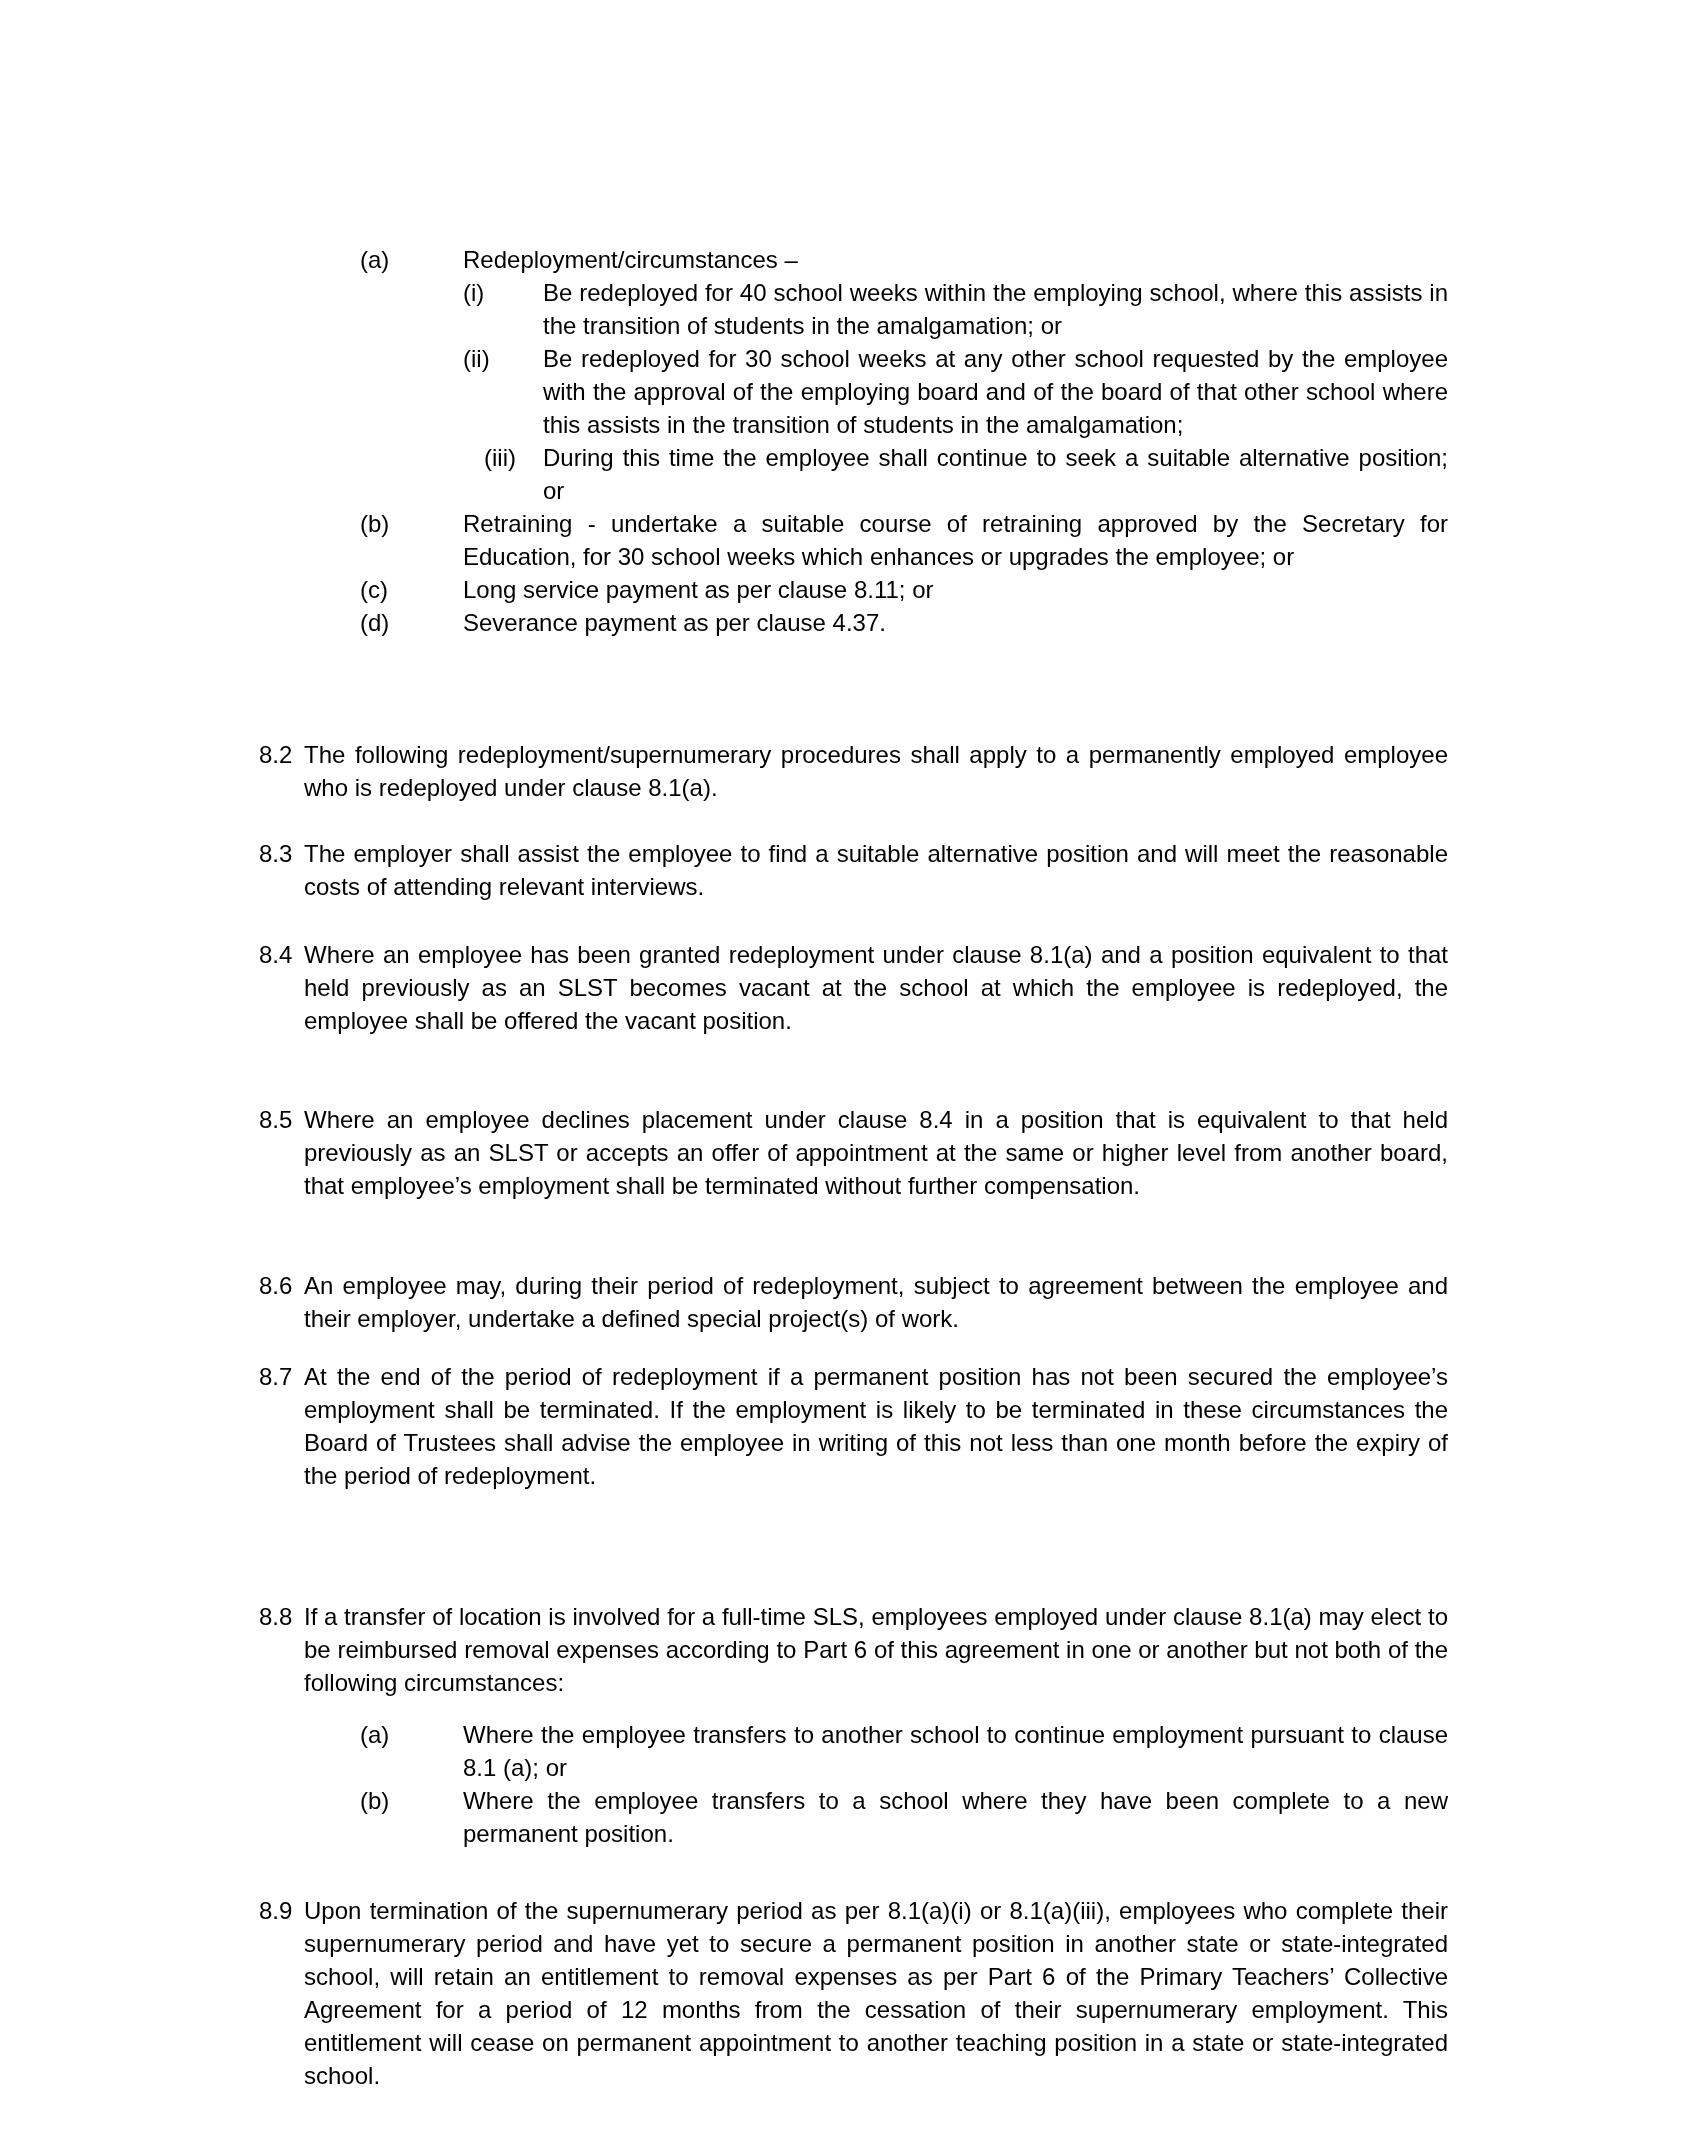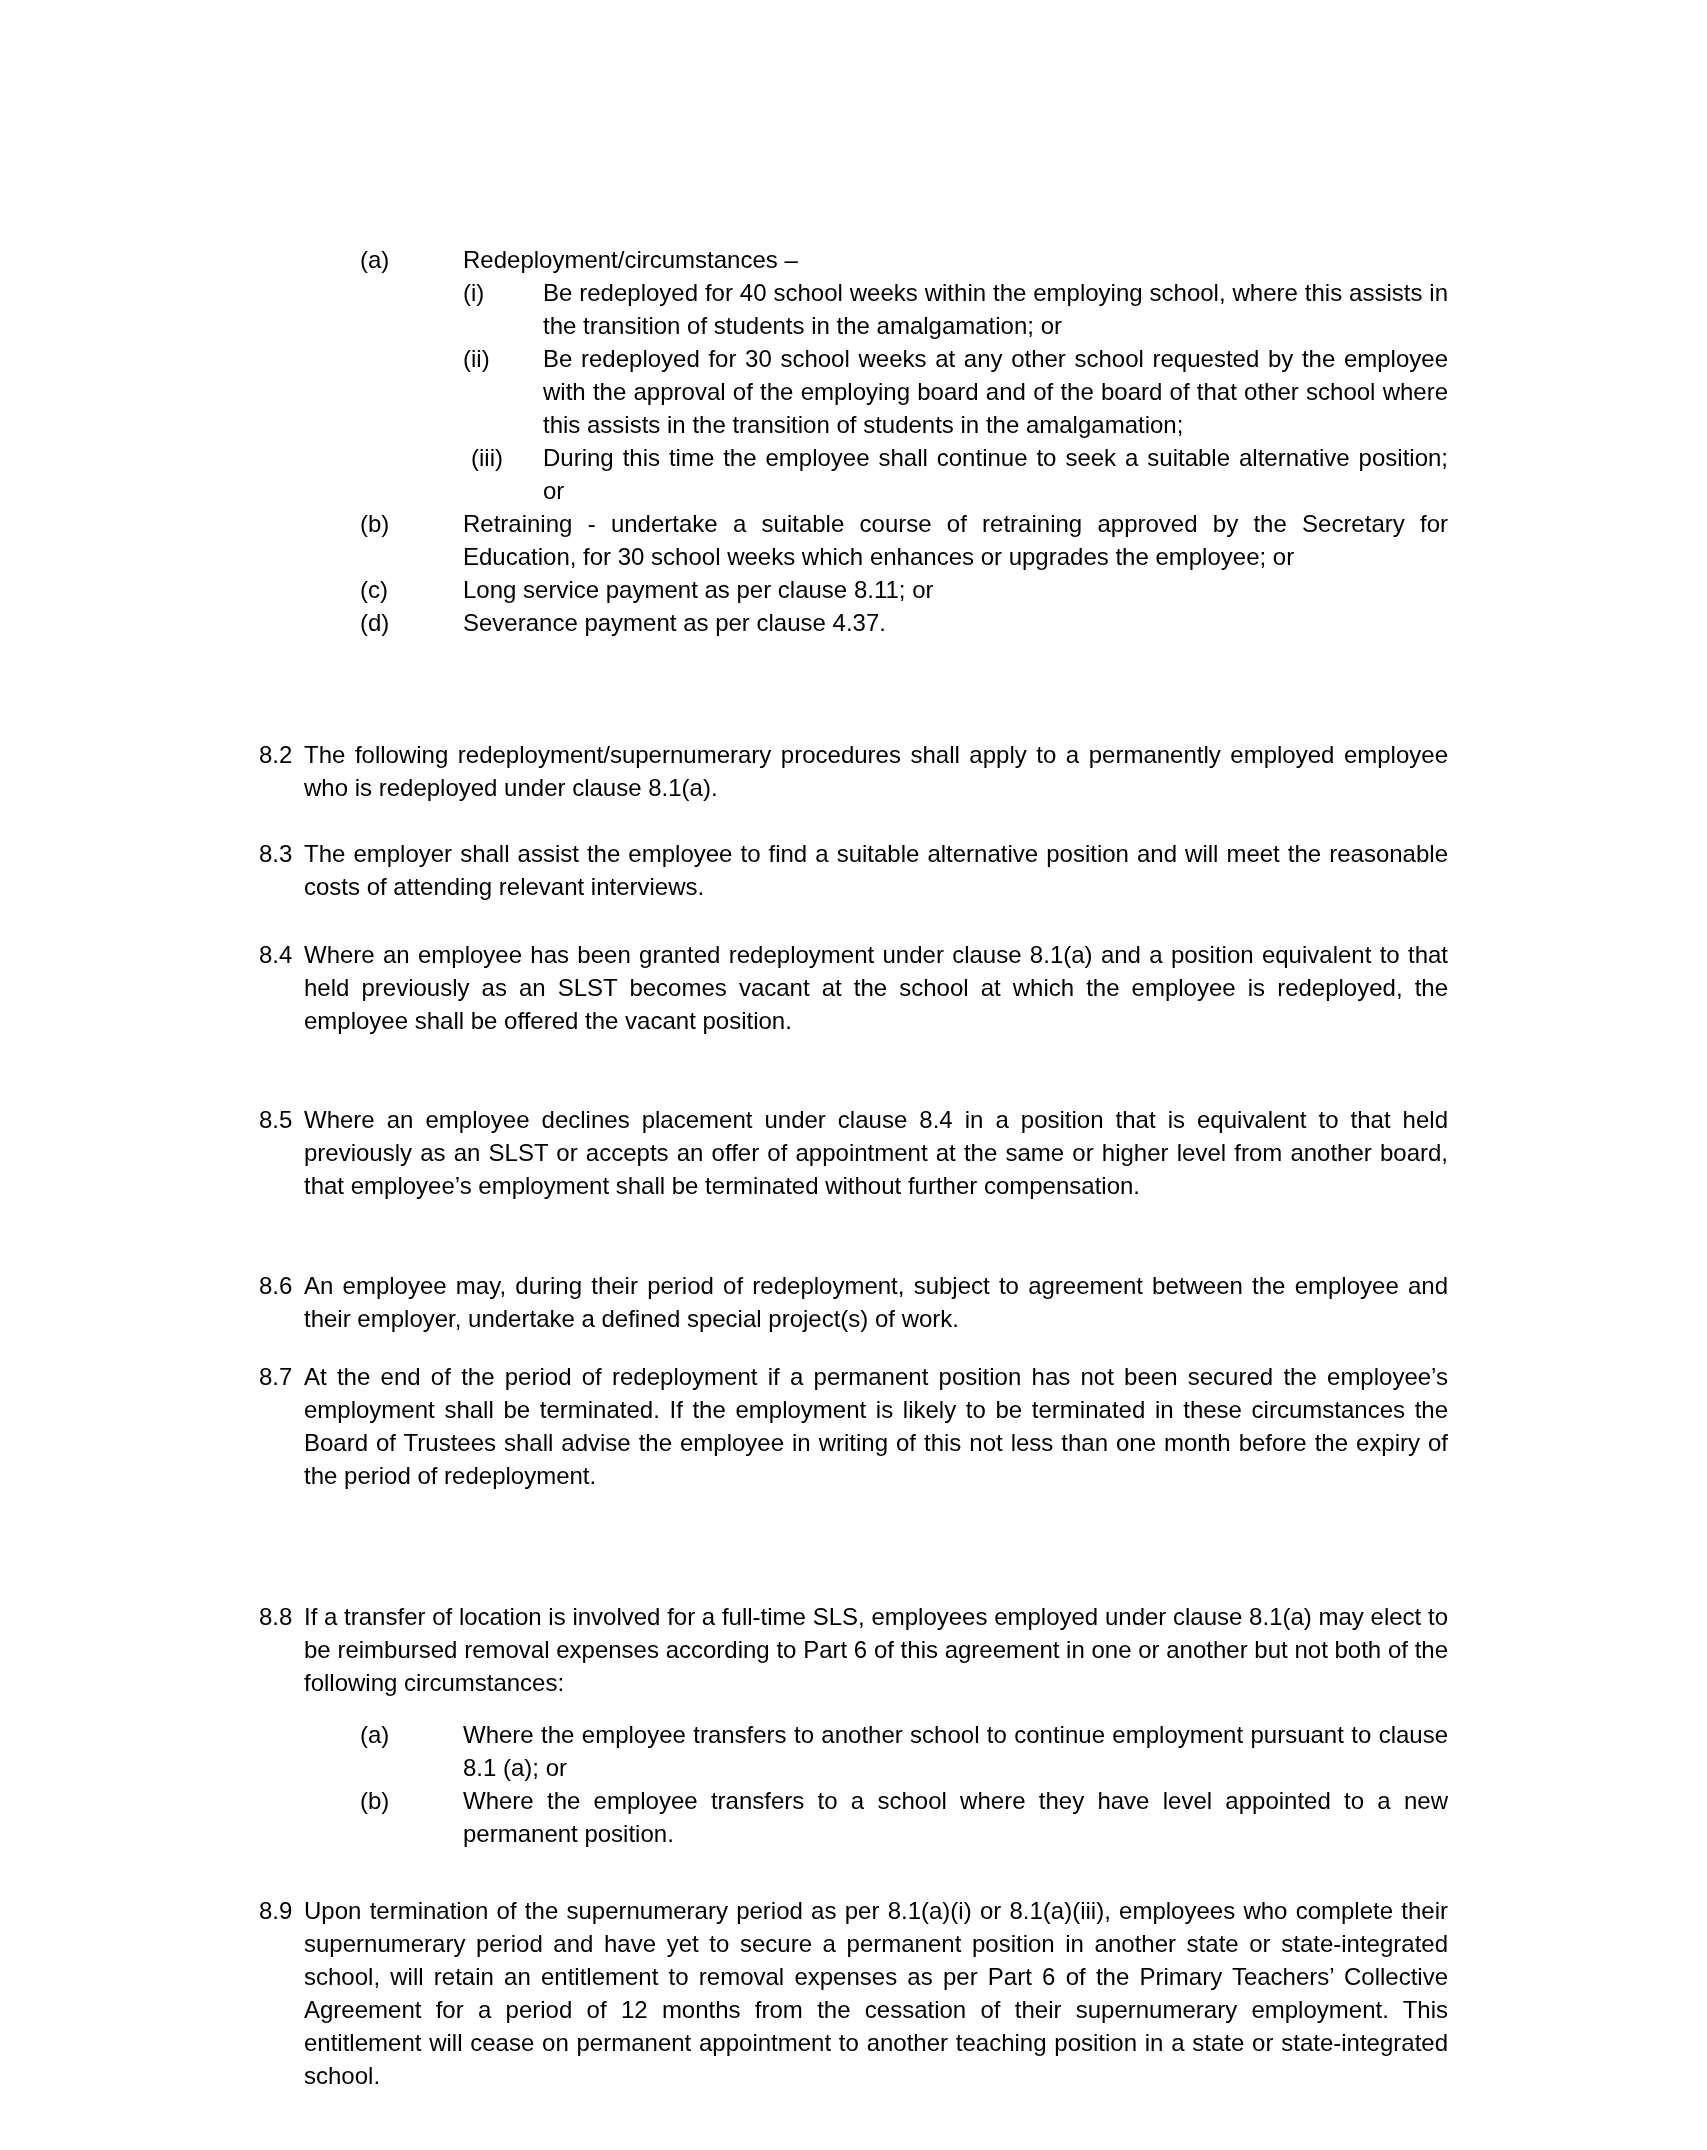--- a/index.html
+++ b/index.html
@@ -14,21 +14,21 @@
   .txt { text-align: justify; }
   
   .clause { left: 259px; width: 1189px; }
   .clause > .row > .txt { margin-left: 45px; }
   
   .lvl2 { left: 360px; width: 1088px; }
   .lvl2 > .row > .txt { margin-left: 103px; }
   
   .lvl3 { position: relative; margin-left: 103px; }
   .lvl3 > .row > .txt { margin-left: 80px; }
-  .lvl3 .num.iii { left: 8px; }
+  .lvl3 .num.iii { left: 21px; }
 </style>
 </head>
 <body>
 
 <div class="blk lvl2" style="top:243px;">
   <div class="row">
     <span class="num">(a)</span>
     <div class="txt">Redeployment/circumstances –</div>
   </div>
   <div class="lvl3">
@@ -107,21 +107,21 @@
     <div class="txt">If a transfer of location is involved for a full-time SLS,  employees employed under clause 8.1(a) may elect to be reimbursed removal expenses according to Part 6 of this agreement in one or another but not both of the following circumstances:</div>
   </div>
 </div>
 <div class="blk lvl2" style="top:1718px;">
   <div class="row">
     <span class="num">(a)</span>
     <div class="txt">Where the employee transfers to another school to continue employment pursuant to clause 8.1 (a); or</div>
   </div>
   <div class="row">
     <span class="num">(b)</span>
-    <div class="txt">Where the employee transfers to a school where they have level appointed to a new permanent position.</div>
+    <div class="txt">Where the employee transfers to a school where they have been complete to a new permanent position.</div>
   </div>
 </div>
 
 <div class="blk clause" style="top:1894px;">
   <div class="row">
     <span class="num">8.9</span>
     <div class="txt">Upon termination of the supernumerary period as per 8.1(a)(i) or 8.1(a)(iii), employees who complete their supernumerary period and have yet to secure a permanent position in another state or state-integrated school, will retain an entitlement to removal expenses as per Part 6 of the Primary Teachers’ Collective Agreement for a period of 12 months from the cessation of their supernumerary employment.  This entitlement will cease on permanent appointment to another teaching position in a state or state-integrated school.</div>
   </div>
 </div>
 

